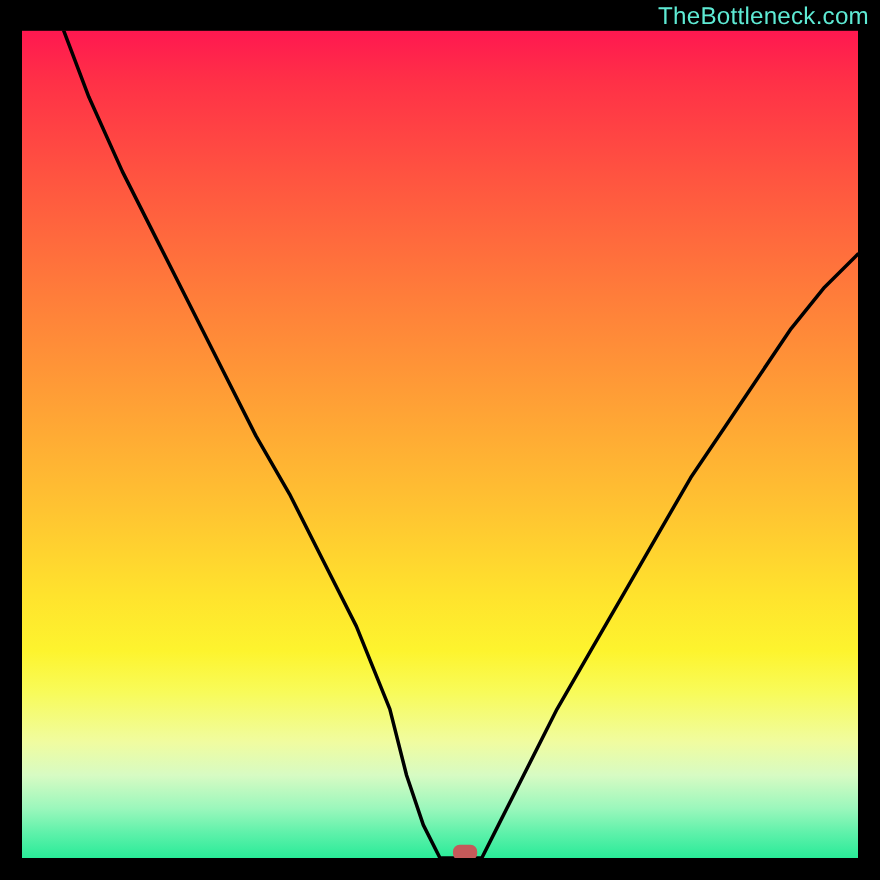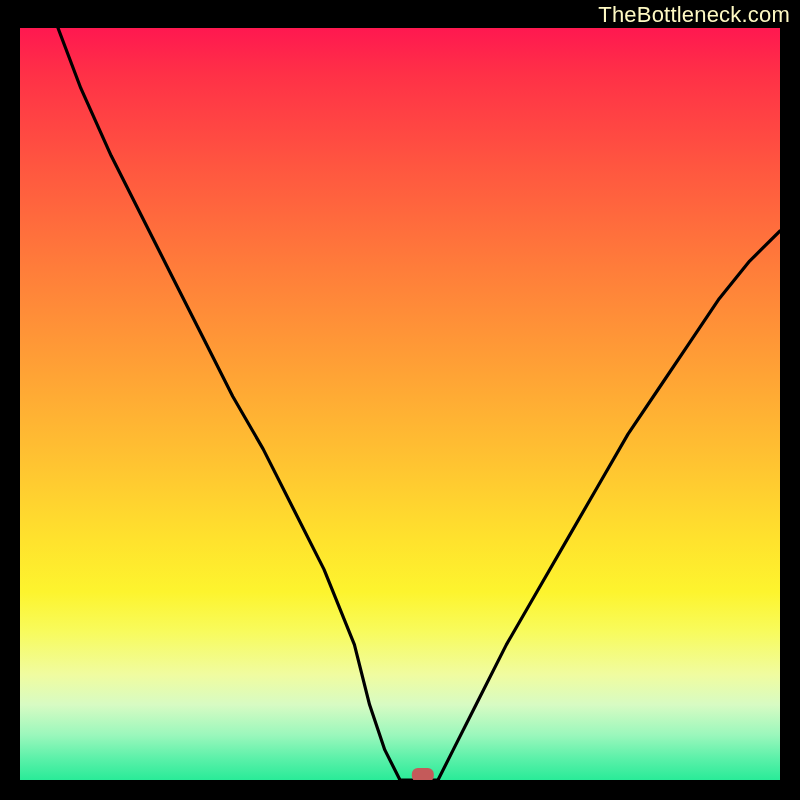--- a/index.html
+++ b/index.html
@@ -14,21 +14,21 @@
   .frame {
     position: relative;
     width: 800px;
     height: 800px;
     background: #000;
   }
   .watermark {
     position: absolute;
     top: 2px;
     right: 10px;
-    color: #fef9c3;
+    color: #5eead4;
     font-size: 22px;
     font-weight: 500;
     letter-spacing: 0.2px;
     z-index: 10;
   }
   .plot-area {
     position: absolute;
     left: 20px;
     top: 28px;
     width: 760px;

